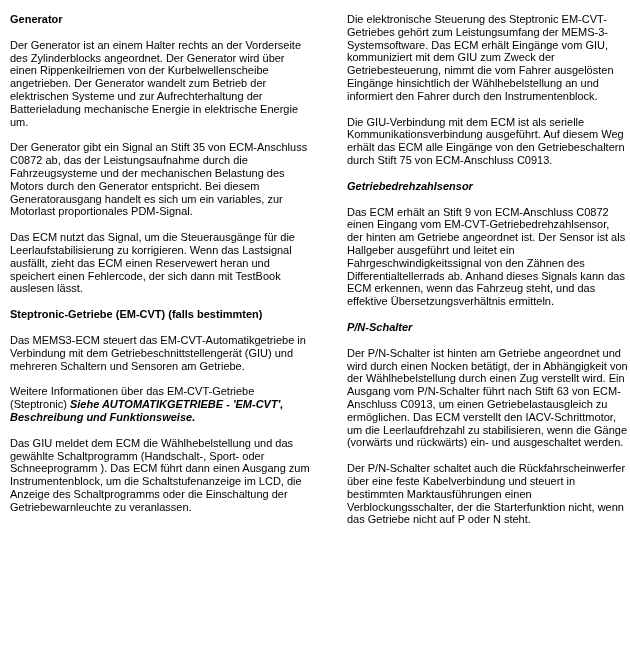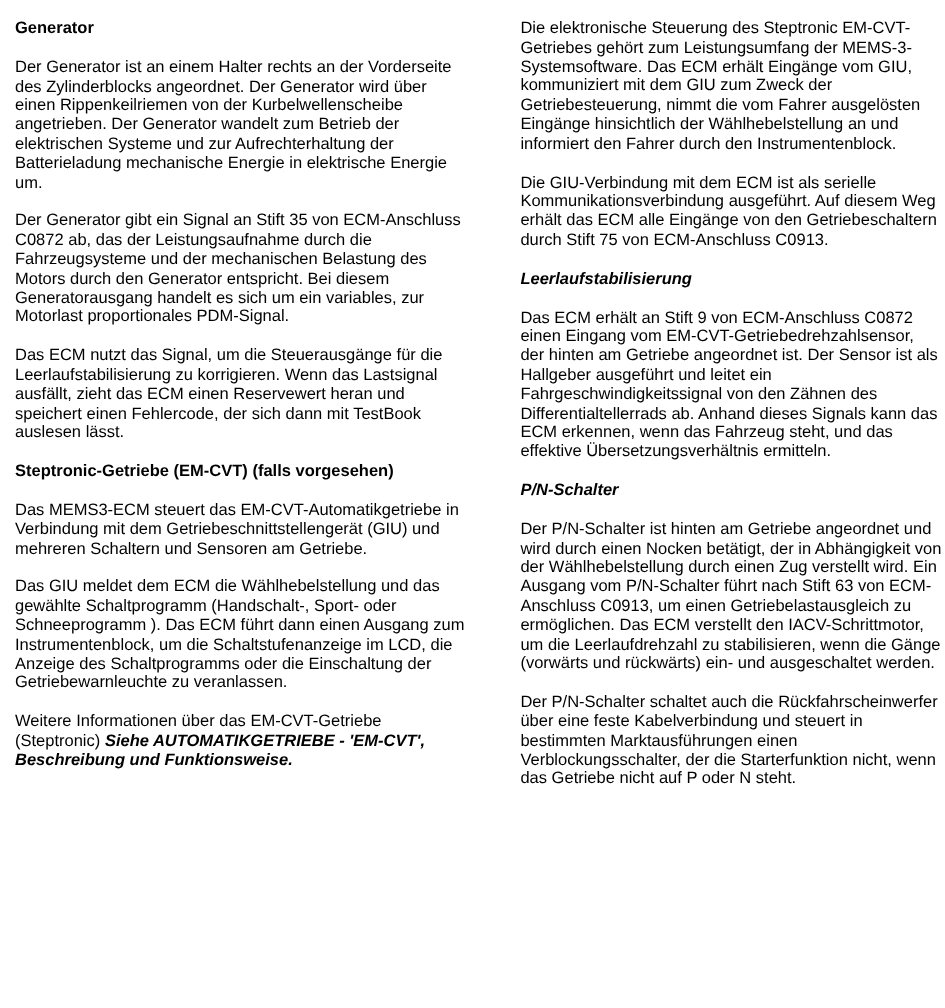--- a/index.html
+++ b/index.html
@@ -49,29 +49,29 @@
 </head>
 <body>
 
 <div class="page">
 
   <div class="col left">
     <div class="heading">Generator</div>
     <p>Der Generator ist an einem Halter rechts an der Vorderseite des Zylinderblocks angeordnet. Der Generator wird über einen Rippenkeilriemen von der Kurbelwellenscheibe angetrieben. Der Generator wandelt zum Betrieb der elektrischen Systeme und zur Aufrechterhaltung der Batterieladung mechanische Energie in elektrische Energie um.</p>
     <p>Der Generator gibt ein Signal an Stift 35 von ECM-Anschluss C0872 ab, das der Leistungsaufnahme durch die Fahrzeugsysteme und der mechanischen Belastung des Motors durch den Generator entspricht. Bei diesem Generatorausgang handelt es sich um ein variables, zur Motorlast proportionales PDM-Signal.</p>
     <p>Das ECM nutzt das Signal, um die Steuerausgänge für die Leerlaufstabilisierung zu korrigieren. Wenn das Lastsignal ausfällt, zieht das ECM einen Reservewert heran und speichert einen Fehlercode, der sich dann mit TestBook auslesen lässt.</p>
-    <div class="heading">Steptronic-Getriebe (EM-CVT) (falls vorgesehen)</div>
+    <div class="heading">Steptronic-Getriebe (EM-CVT) (falls bestimmten)</div>
     <p>Das MEMS3-ECM steuert das EM-CVT-Automatikgetriebe in Verbindung mit dem Getriebeschnittstellengerät (GIU) und mehreren Schaltern und Sensoren am Getriebe.</p>
+    <p><span>Weitere Informationen über das EM-CVT-Getriebe (Steptronic) </span><span class="note-em">Siehe  AUTOMATIKGETRIEBE - 'EM-CVT', Beschreibung und Funktionsweise.</span></p>
     <p>Das GIU meldet dem ECM die Wählhebelstellung und das gewählte Schaltprogramm (Handschalt-, Sport- oder Schneeprogramm ). Das ECM führt dann einen Ausgang zum Instrumentenblock, um die Schaltstufenanzeige im LCD, die Anzeige des Schaltprogramms oder die Einschaltung der Getriebewarnleuchte zu veranlassen.</p>
-    <p><span>Weitere Informationen über das EM-CVT-Getriebe (Steptronic) </span><span class="note-em">Siehe  AUTOMATIKGETRIEBE - 'EM-CVT', Beschreibung und Funktionsweise.</span></p>
   </div>
 
   <div class="col right">
     <p>Die elektronische Steuerung des Steptronic EM-CVT-Getriebes gehört zum Leistungsumfang der MEMS-3-Systemsoftware. Das ECM erhält Eingänge vom GIU, kommuniziert mit dem GIU zum Zweck der Getriebesteuerung, nimmt die vom Fahrer ausgelösten Eingänge hinsichtlich der Wählhebelstellung an und informiert den Fahrer durch den Instrumentenblock.</p>
     <p>Die GIU-Verbindung mit dem ECM ist als serielle Kommunikationsverbindung ausgeführt. Auf diesem Weg erhält das ECM alle Eingänge von den Getriebeschaltern durch Stift 75 von ECM-Anschluss C0913.</p>
-    <div class="heading italic">Leerlaufstabilisierung</div>
+    <div class="heading italic">Getriebedrehzahlsensor</div>
     <p>Das ECM erhält an Stift 9 von ECM-Anschluss C0872 einen Eingang vom EM-CVT-Getriebedrehzahlsensor, der hinten am Getriebe angeordnet ist. Der Sensor ist als Hallgeber ausgeführt und leitet ein Fahrgeschwindigkeitssignal von den Zähnen des Differentialtellerrads ab. Anhand dieses Signals kann das ECM erkennen, wenn das Fahrzeug steht, und das effektive Übersetzungsverhältnis ermitteln.</p>
     <div class="heading italic">P/N-Schalter</div>
     <p>Der P/N-Schalter ist hinten am Getriebe angeordnet und wird durch einen Nocken betätigt, der in Abhängigkeit von der Wählhebelstellung durch einen Zug verstellt wird. Ein Ausgang vom P/N-Schalter führt nach Stift 63 von ECM-Anschluss C0913, um einen Getriebelastausgleich zu ermöglichen. Das ECM verstellt den IACV-Schrittmotor, um die Leerlaufdrehzahl zu stabilisieren, wenn die Gänge (vorwärts und rückwärts) ein- und ausgeschaltet werden.</p>
     <p>Der P/N-Schalter schaltet auch die Rückfahrscheinwerfer über eine feste Kabelverbindung und steuert in bestimmten Marktausführungen einen Verblockungsschalter, der die Starterfunktion nicht, wenn das Getriebe nicht auf P oder N steht.</p>
   </div>
 
 </div>
 
 </body></html>

